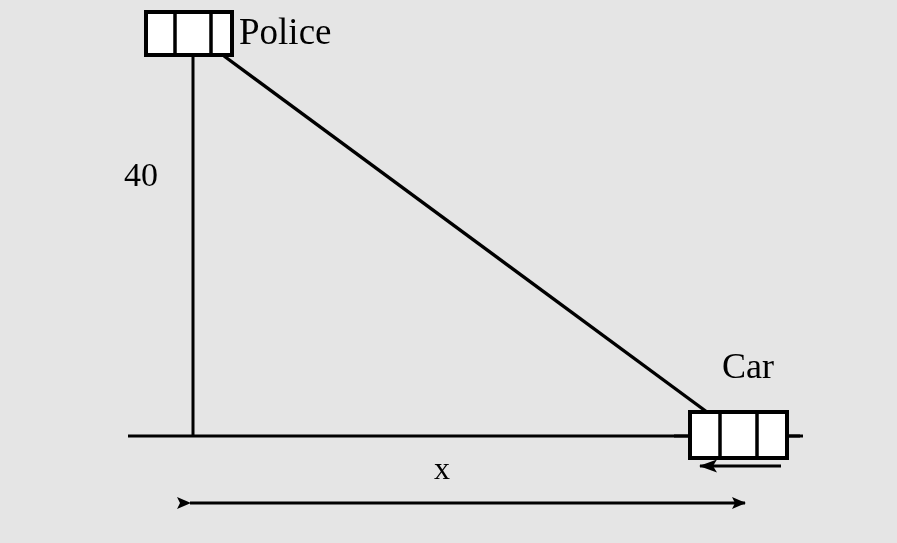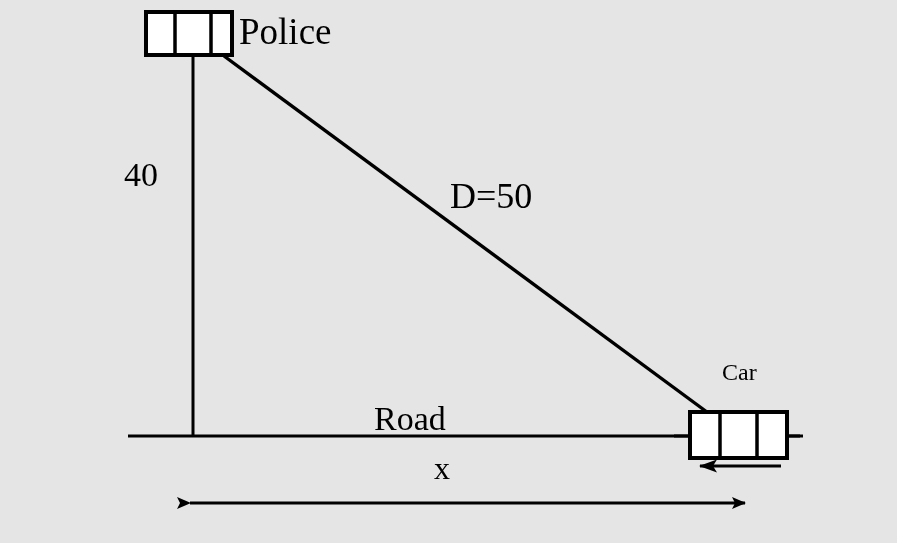--- a/index.html
+++ b/index.html
@@ -43,22 +43,22 @@
     top: 158px;
     font-size: 34px;
   }
   #label-hypotenuse {
     left: 450px;
     top: 178px;
     font-size: 36px;
   }
   #label-car {
     left: 722px;
-    top: 360px;
-    font-size: 24px;
+    top: 348px;
+    font-size: 36px;
   }
   #label-road {
     left: 374px;
     top: 402px;
     font-size: 34px;
   }
   #label-x {
     left: 434px;
     top: 452px;
     font-size: 32px;
@@ -104,21 +104,19 @@
 
     <line x1="781" y1="466" x2="700" y2="466" stroke="#000000" stroke-width="3.2" marker-end="url(#arrow-left-small)"></line>
 
     <line x1="190" y1="503" x2="745" y2="503" stroke="#000000" stroke-width="3.2" marker-start="url(#arrow-left)" marker-end="url(#arrow-right)"></line>
   </svg>
 
   <div class="label" id="label-police">Police</div>
 
   <div class="label" id="label-height">40</div>
 
-  <div class="label" id="label-hypotenuse">D=50</div>
 
   <div class="label" id="label-car">Car</div>
 
-  <div class="label" id="label-road">Road</div>
 
   <div class="label" id="label-x">x</div>
 
 </div>
 
 </body></html>

